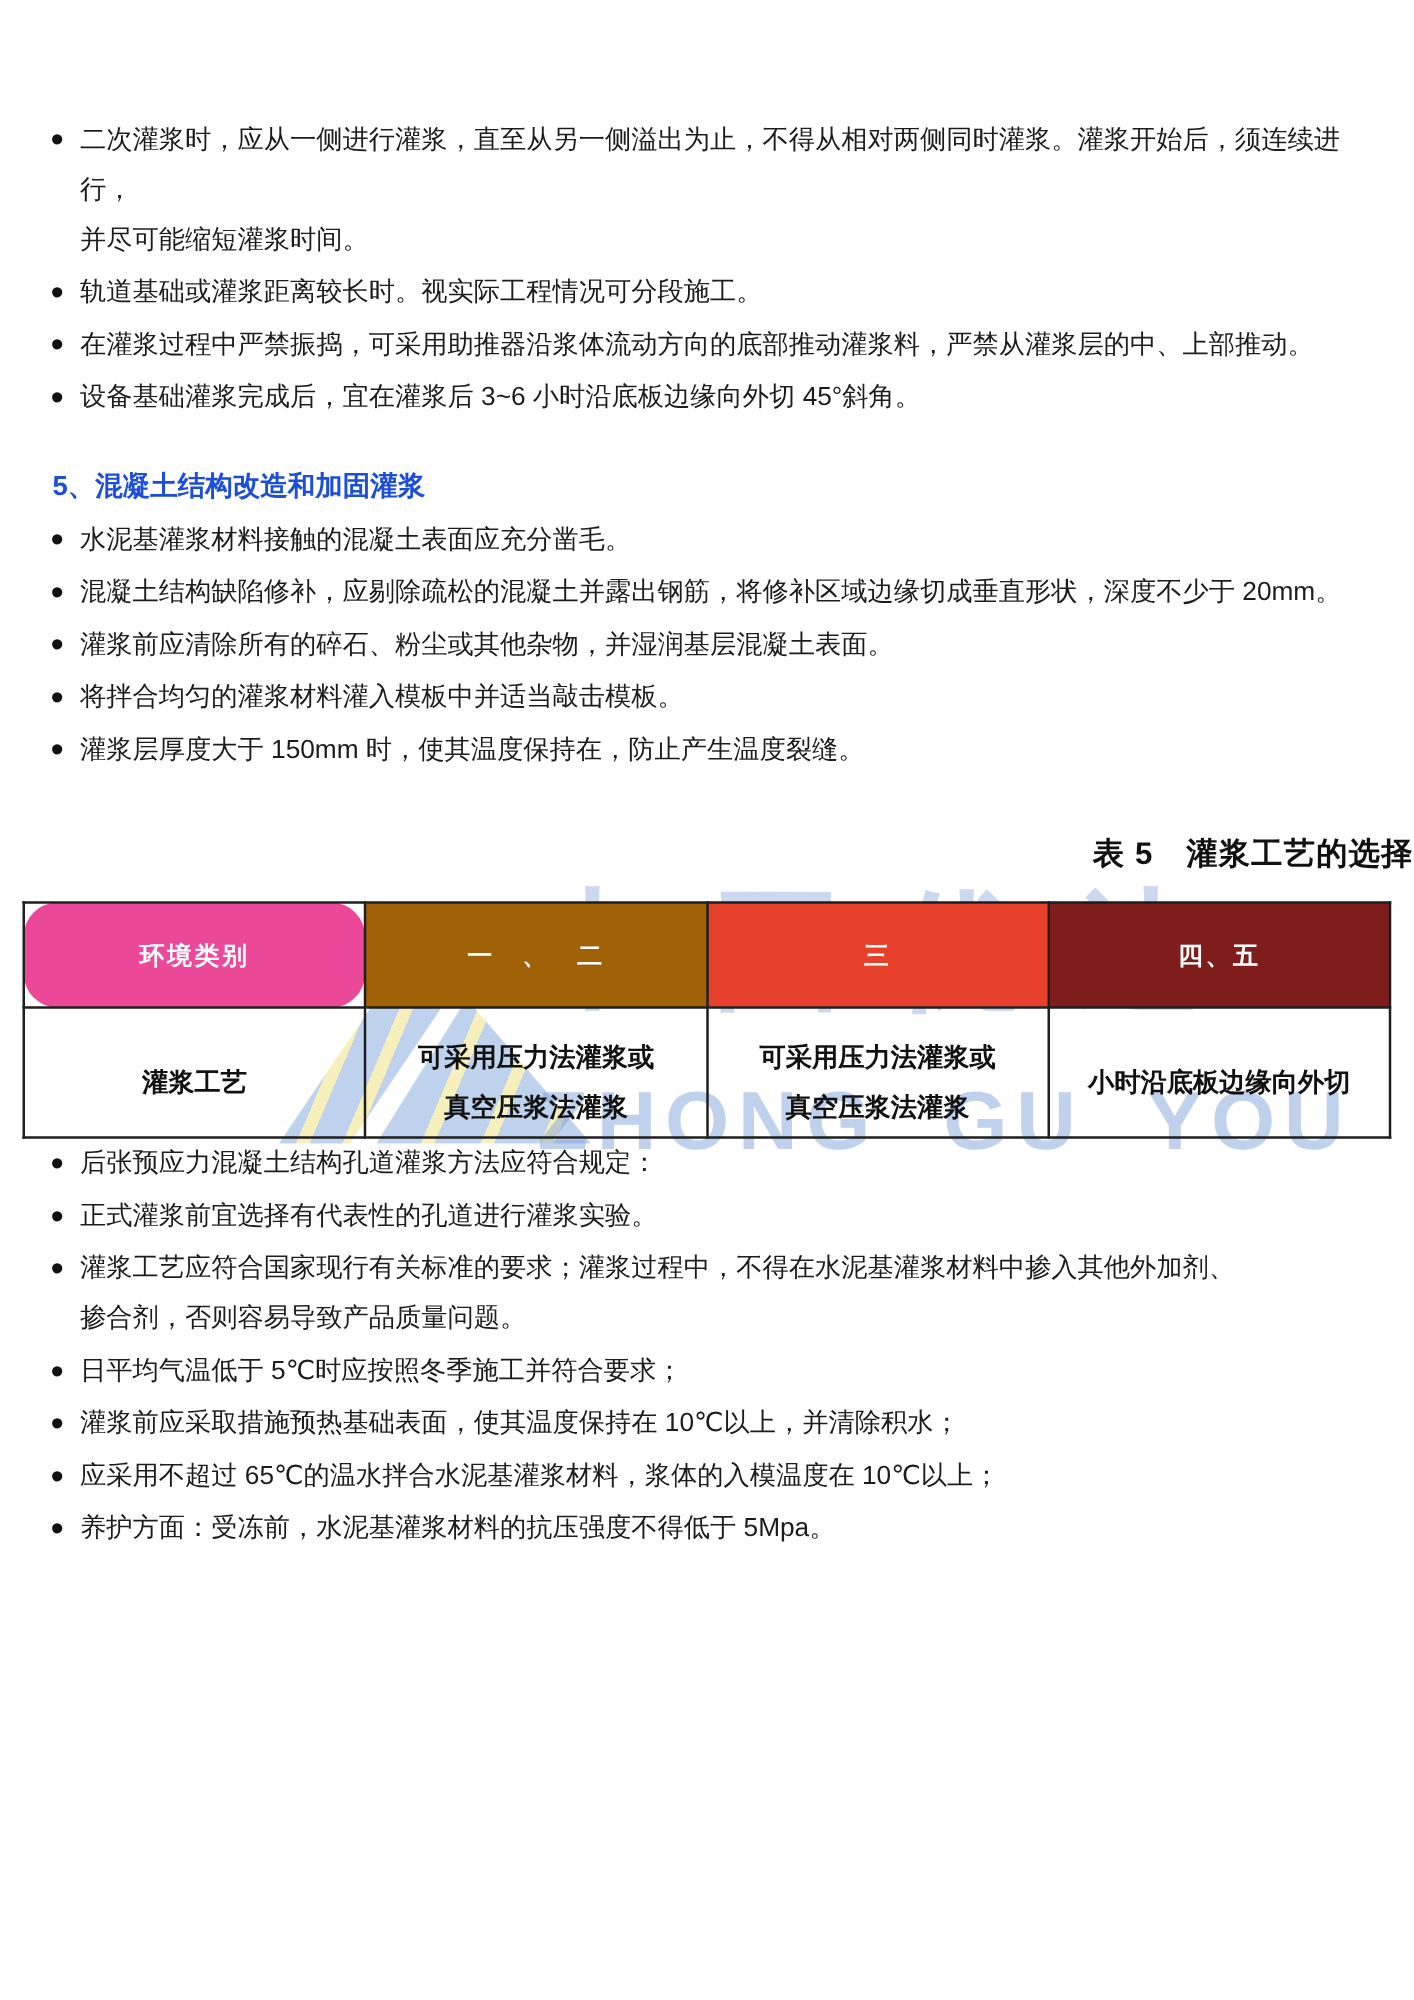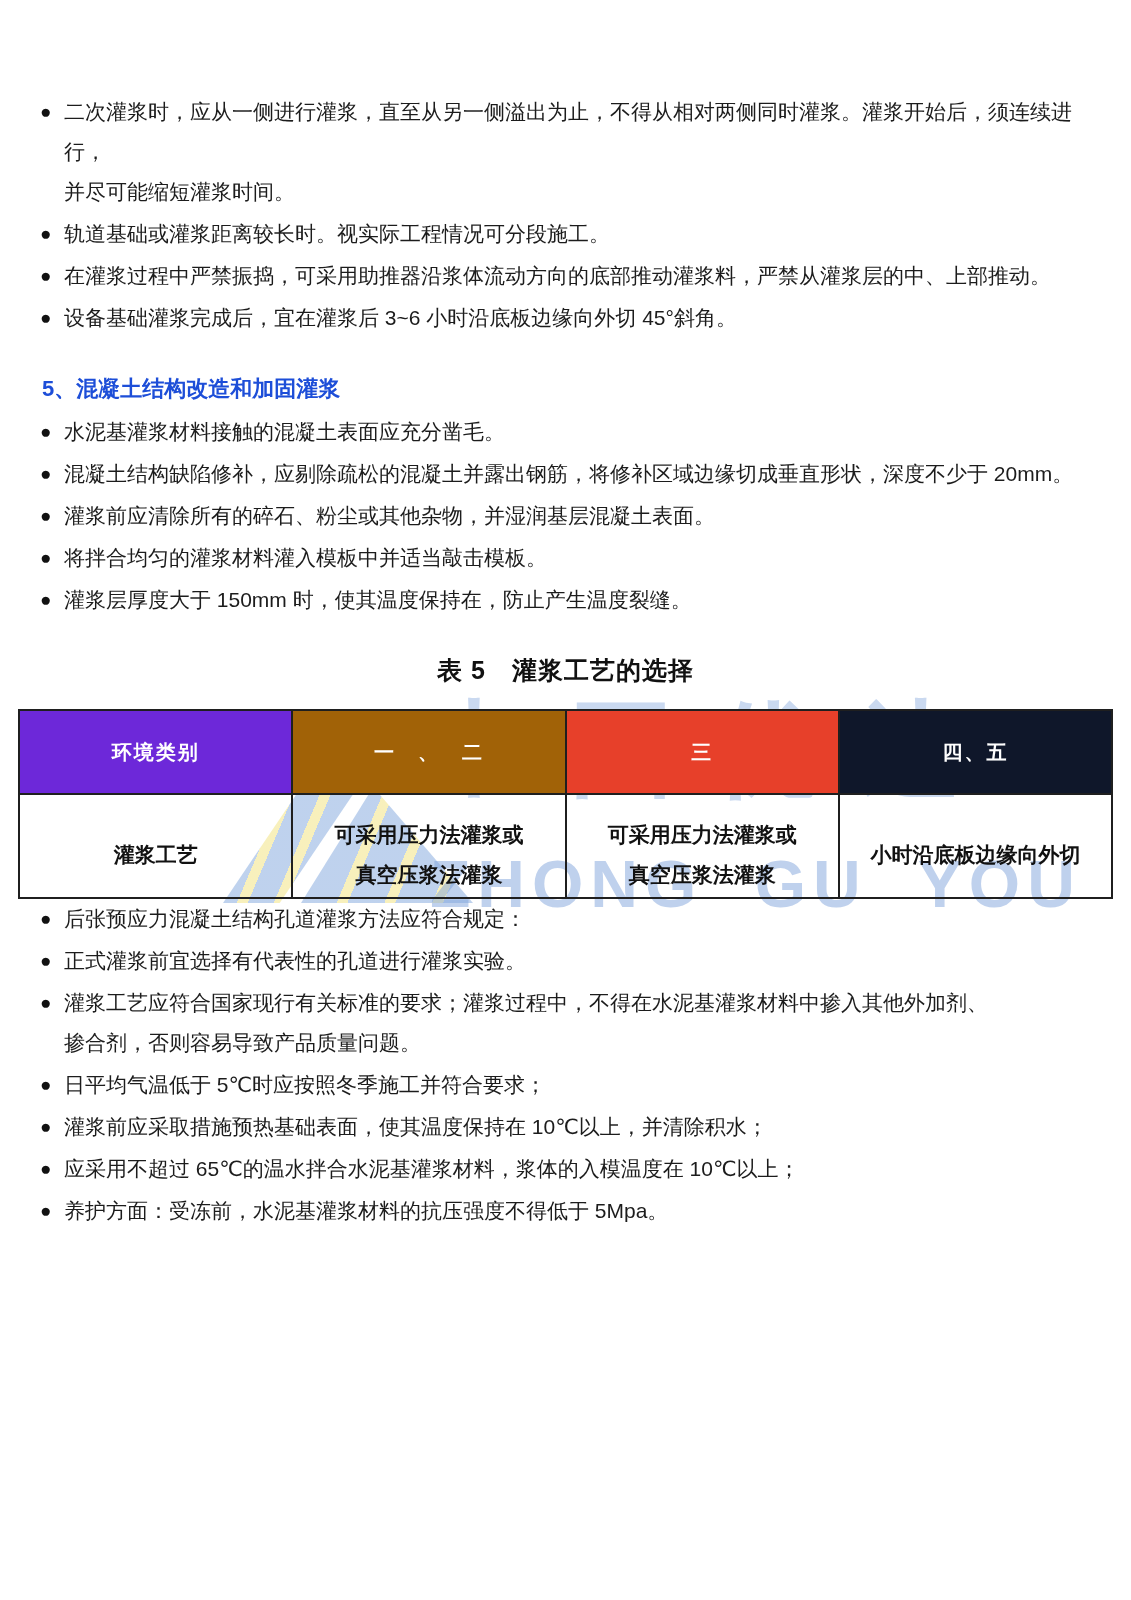--- a/index.html
+++ b/index.html
@@ -39,24 +39,24 @@
     line-height: 30px;
     margin: 36px 28px 8px 42px;
     color: #1d4ed8;
   }
   h2.mt6 { margin-top: 56px; }
   h2.mt7 { margin-top: 52px; }
   h2.mt8 { margin-top: 78px; }
 
   
   .table-title {
-    text-align: center;
+    text-align: right;
     font-size: 25px;
     font-weight: 700;
-    margin-top: 34px;
+    margin-top: 46px;
     color: #111;
     letter-spacing: 1px;
   }
   .table-wrap {
     position: relative;
     margin: 22px 18px 0 18px;
   }
   table.grout-table {
     position: relative;
     z-index: 1;
@@ -199,24 +199,24 @@
         <div class="wm-band"></div>
         <div class="wm-tri"></div>
       </div>
       <div class="wm-cn">中固优达</div>
       <div class="wm-en">ZHONG GU YOU DA</div>
     </div>
 
     <table class="grout-table">
       <thead>
         <tr>
-          <th class="red-head" style="background: #6d28d9;">环境类别</th>
+          <th class="red-head" style="background: #ec4899; border-radius: 27px;">环境类别</th>
           <th class="red-head" style="background: #a16207;">一　、　二</th>
           <th class="red-head" style="background: rgb(231, 64, 42);">三</th>
-          <th class="red-head" style="background: #0f172a;">四、五</th>
+          <th class="red-head" style="background: #7f1d1d;">四、五</th>
         </tr>
       </thead>
       <tbody>
         <tr>
           <td>灌浆工艺</td>
           <td>可采用压力法灌浆或
 真空压浆法灌浆</td>
           <td>可采用压力法灌浆或
 真空压浆法灌浆</td>
           <td>小时沿底板边缘向外切</td>

